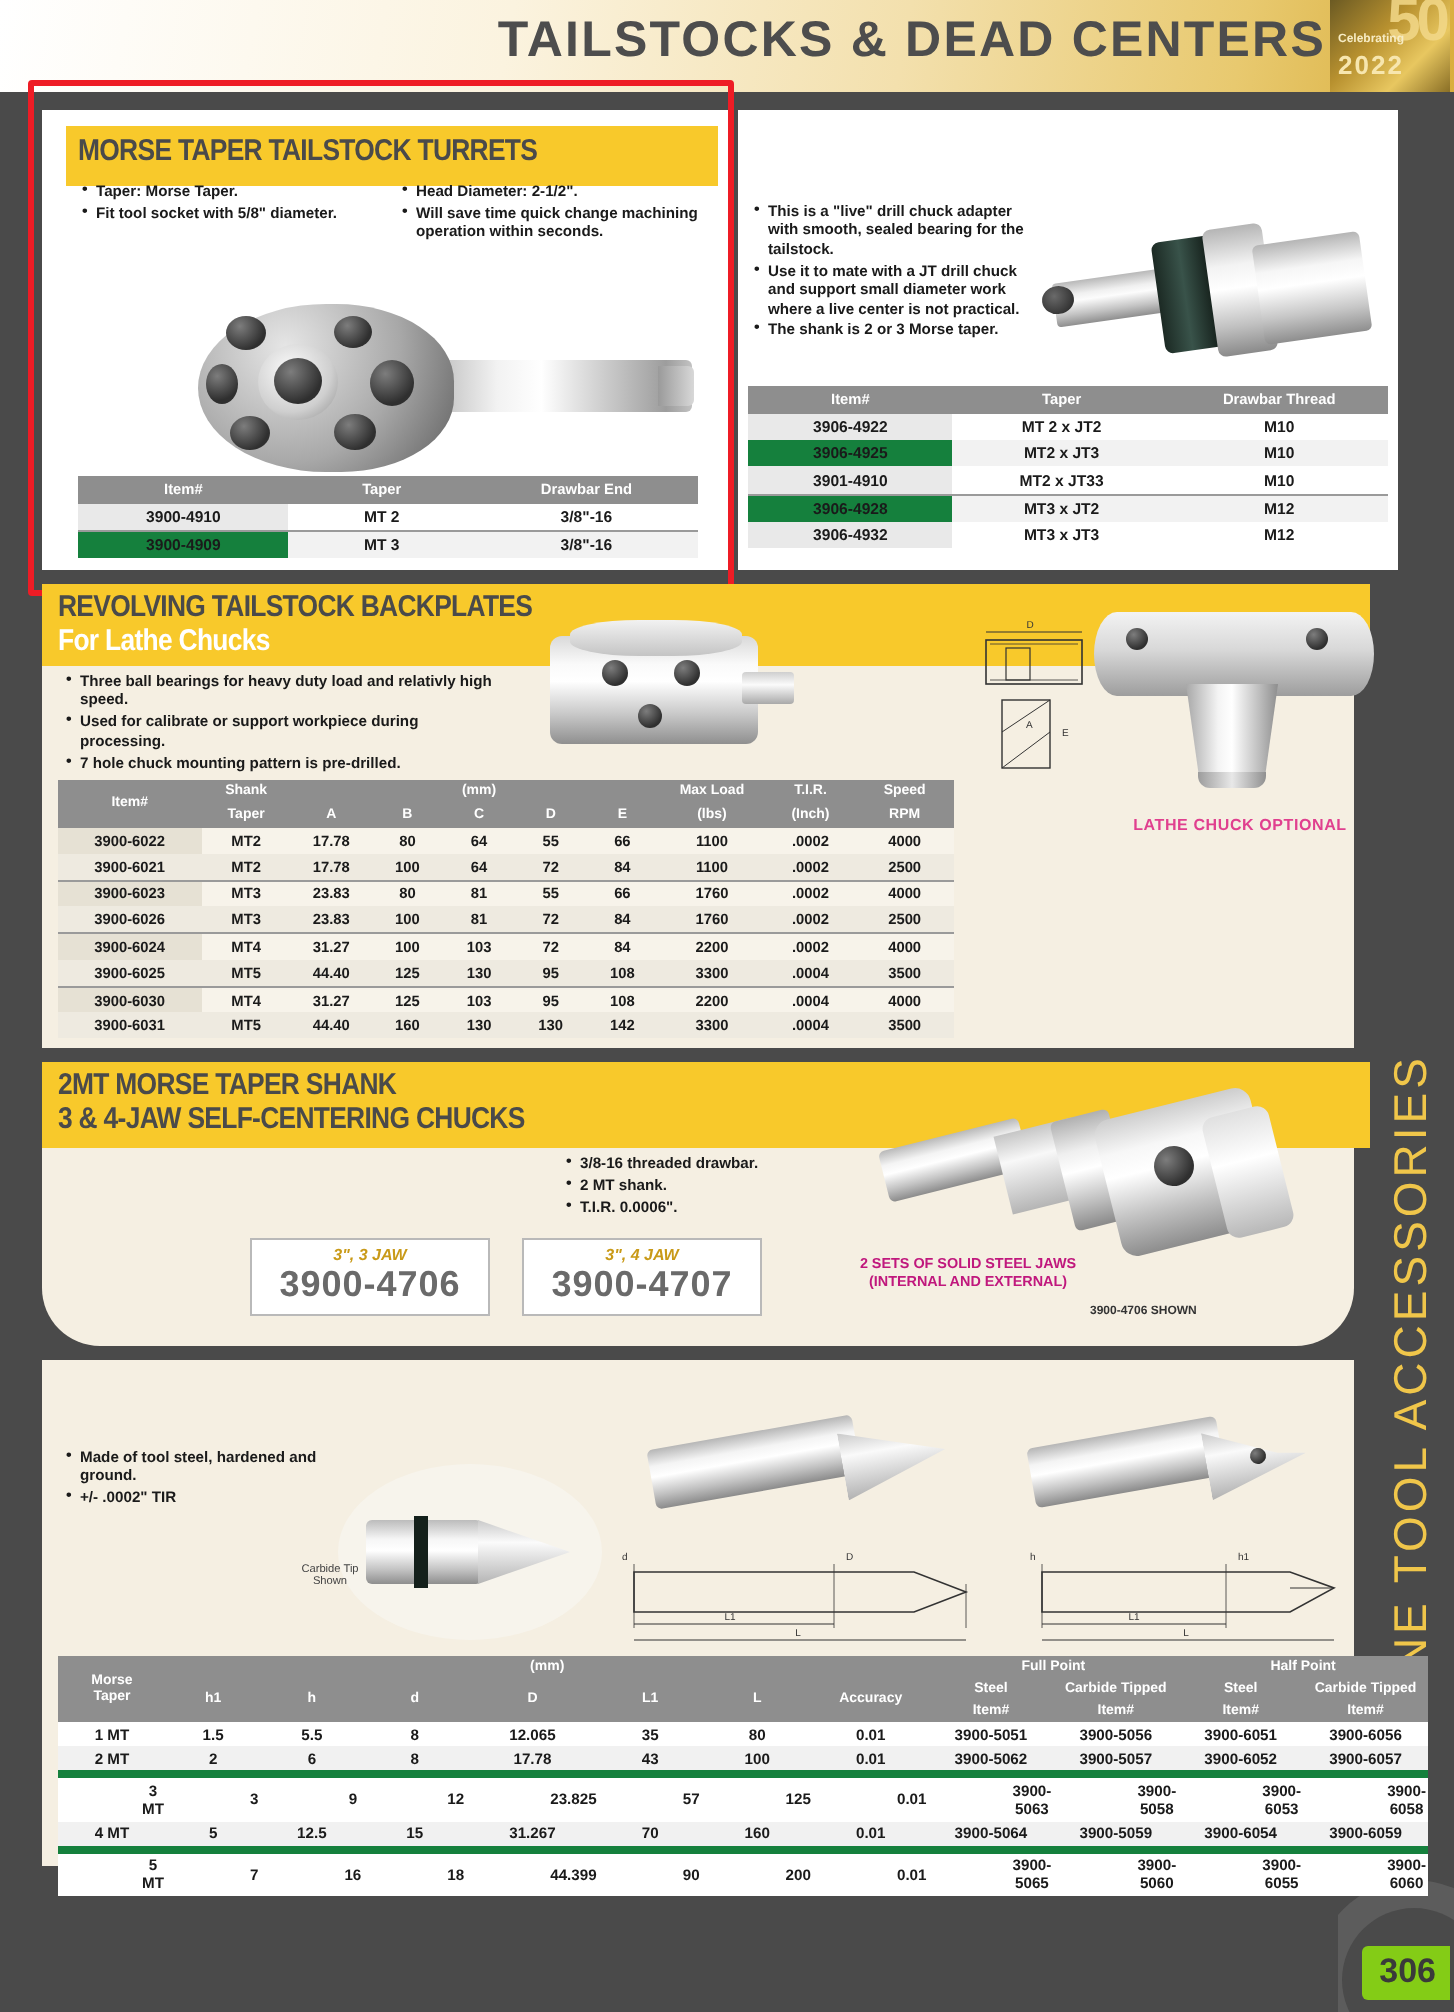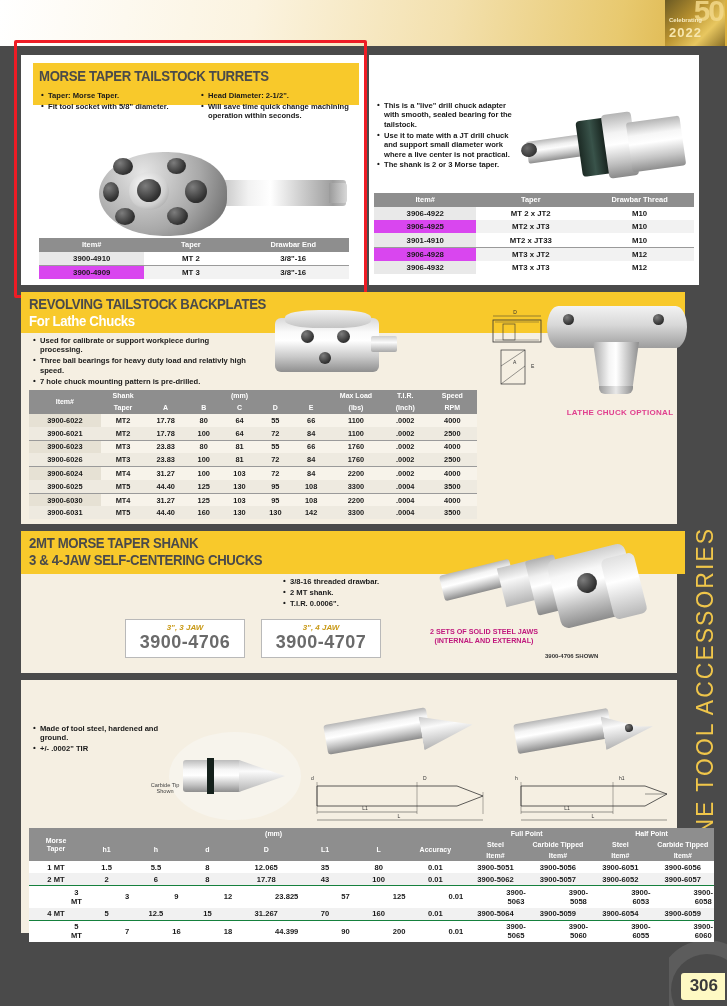--- a/index.html
+++ b/index.html
@@ -33,21 +33,21 @@
   .sidetab{position:absolute;right:0;top:46px;width:58px;height:960px;background:#4a4a4a;}
   .sidetab .vtext{position:absolute;right:8px;bottom:86px;
     writing-mode:vertical-rl;transform:rotate(180deg);
     font-size:23px;letter-spacing:2px;color:#f0c64a;font-weight:normal;
     font-family:"Liberation Sans",sans-serif;white-space:nowrap;}
   .gearwrap{position:absolute;right:0;bottom:0;width:58px;height:86px;overflow:hidden;}
   .gear{position:absolute;right:-30px;bottom:-34px;width:100px;height:100px;
     border-radius:50%;background:#5c5c5c;}
   .gear:before{content:"";position:absolute;left:14px;top:14px;width:72px;height:72px;
     border-radius:50%;background:#4a4a4a;}
-  .pagenum{position:absolute;right:2px;bottom:6px;background:#fef9c3;color:#3a3a3a;
+  .pagenum{position:absolute;right:2px;bottom:6px;background:#84cc16;color:#3a3a3a;
     font-size:17px;font-weight:bold;padding:3px 7px 4px 9px;border-radius:3px 0 0 3px;}
   .sidenotch{position:absolute;right:52px;width:8px;height:34px;background:#f5c430;}
 
   
   .panel{position:absolute;background:#ffffff;}
   .panel-cream{position:absolute;background:#f5efe2;}
 
   
   .yhead{background:#f8c92b;color:#4a4a4a;font-weight:bold;
     font-family:"Liberation Sans",sans-serif;letter-spacing:-0.4px;}
@@ -62,40 +62,40 @@
   ul.bul li:before{content:"•";position:absolute;left:0;top:-1px;font-size:8px;}
 
   
   table.dt{border-collapse:collapse;width:100%;font-size:7.4px;}
   table.dt thead th{background:#8e8e8e;color:#ffffff;font-weight:bold;
     padding:2.5px 1px;text-align:center;font-size:7.4px;line-height:8.6px;}
   table.dt tbody td{padding:2.2px 1px;text-align:center;color:#1a1a1a;
     font-weight:bold;font-size:7.8px;background:#ffffff;}
   table.dt tbody tr.alt td{background:#f2f2f2;}
   table.dt tbody td.itm{background:#e9e9e9;}
-  table.dt tbody tr.alt td.itm{background:#d946ef;}
+  table.dt tbody tr.alt td.itm{background:#15803d;}
   table.dt tbody tr.grp td{border-top:1px solid #9a9a9a;}
 
   table.dt2{border-collapse:collapse;width:100%;font-size:7.4px;}
   table.dt2 thead th{background:#8e8e8e;color:#ffffff;font-weight:bold;
     padding:2px 1px;text-align:center;font-size:7px;line-height:8px;}
   table.dt2 tbody td{padding:1.9px 1px;text-align:center;color:#1a1a1a;
     font-weight:bold;font-size:7.4px;background:#f7f3ea;}
   table.dt2 tbody tr.alt td{background:#eeeae0;}
   table.dt2 tbody td.itm{background:#e6e1d4;}
   table.dt2 tbody tr.grp td{border-top:1px solid #9a9a9a;}
 
   
   table.dc{border-collapse:collapse;width:100%;}
   table.dc th{background:#8e8e8e;color:#ffffff;font-weight:bold;
     padding:1.5px 1px;text-align:center;font-size:7px;line-height:8px;}
   table.dc td{padding:1.6px 1px;text-align:center;color:#1a1a1a;font-weight:bold;
     font-size:7.6px;background:#ffffff;}
   table.dc tr.alt td{background:#f1f1f1;}
-  table.dc tr.grp td{border-top:1px solid #15803d;padding-left:42px;}
+  table.dc tr.grp td{border-top:4px solid #15803d;padding-left:42px;}
 
   .itembox{border:1px solid #b9b9b9;background:#ffffff;text-align:center;
     padding:3px 6px 4px;}
   .itembox .ttl{font-size:8px;font-weight:bold;color:#c99a18;font-style:italic;}
   .itembox .num{font-size:18px;font-weight:bold;color:#6a6a6a;letter-spacing:0.5px;
     font-family:"Liberation Sans",sans-serif;}
 
   .magenta{color:#c0187d;font-weight:bold;font-size:7.2px;line-height:9px;text-align:center;}
   .pinknote{color:#e0408f;font-weight:bold;font-size:8px;letter-spacing:.3px;}
   .shownlbl{font-size:5.6px;color:#444;text-align:center;}
@@ -108,20 +108,21 @@
   .shaft-h{background:linear-gradient(90deg,#bcbcbc 0%,#f2f2f2 25%,#ffffff 42%,#cfcfcf 65%,#9d9d9d 90%,#c2c2c2 100%);}
   .hole{border-radius:50%;background:radial-gradient(circle at 35% 30%,#7d7d7d,#2f2f2f 70%);}
   .oval-bg{border-radius:50%;background:#f7f4ec;}
 </style>
 </head>
 <body>
 
 <div class="page">
 
   <div class="topbar">
+    <div class="topbar-title">TAILSTOCKS &amp; DEAD CENTERS</div>
     <div class="badge50">
       <div class="b50">50</div>
       <div class="bcel">Celebrating</div>
       <div class="byr">2022</div>
     </div>
   </div>
 
   <div class="body-dark"></div>
 
   <div class="sidetab">
@@ -129,21 +130,21 @@
     <div class="sidenotch" style="top:490px;"></div>
     <div class="vtext">MACHINE TOOL ACCESSORIES</div>
     <div class="gearwrap">
         <div class="gear"></div>
       </div>
     <div class="pagenum">306</div>
   </div>
 
   <div class="panel" style="left:21px;top:55px;width:345px;height:230px;">
 
-    <div class="yhead" style="position:absolute;left:12px;top:8px;width:320px;height:22px;padding:4px 0 16px 6px;">
+    <div class="yhead" style="position:absolute;left:12px;top:8px;width:320px;height:22px;padding:4px 0 4px 6px;">
       <span class="l1">MORSE TAPER TAILSTOCK TURRETS</span>
     </div>
 
     <ul class="bul" style="position:absolute;left:20px;top:36px;width:150px;">
       <li>Taper: Morse Taper.</li>
       <li>Fit tool socket with 5/8" diameter.</li>
     </ul>
     <ul class="bul" style="position:absolute;left:180px;top:36px;width:150px;">
       <li>Head Diameter: 2-1/2".</li>
       <li>Will save time quick change machining operation within seconds.</li>
@@ -253,22 +254,22 @@
   </div>
 
   <div class="panel-cream" style="left:21px;top:292px;width:656px;height:232px;">
 
     <div class="yhead" style="position:absolute;left:0;top:0;width:656px;height:38px;padding:3px 0 0 8px;">
       <span class="l1">REVOLVING TAILSTOCK BACKPLATES</span>
       <span class="l2">For Lathe Chucks</span>
     </div>
 
     <ul class="bul" style="position:absolute;left:12px;top:44px;width:215px;">
+      <li>Three ball bearings for heavy duty load and relativly high speed.</li>
       <li>Used for calibrate or support workpiece during processing.</li>
-      <li>Three ball bearings for heavy duty load and relativly high speed.</li>
       <li>7 hole chuck mounting pattern is pre-drilled.</li>
     </ul>
 
     <div class="art" style="left:250px;top:14px;width:130px;height:90px;">
       <div style="position:absolute;left:4px;top:12px;width:104px;height:54px;border-radius:6px;
                   background:linear-gradient(180deg,#d9d9d9,#fafafa 26%,#ffffff 42%,#c9c9c9 72%,#8f8f8f);"></div>
       <div style="position:absolute;left:14px;top:4px;width:86px;height:18px;border-radius:40%;
                   background:linear-gradient(180deg,#f2f2f2,#c4c4c4);"></div>
       <div style="position:absolute;left:100px;top:30px;width:26px;height:16px;border-radius:2px;
                   background:linear-gradient(180deg,#cfcfcf,#fbfbfb 40%,#a9a9a9);"></div>
@@ -425,21 +426,21 @@
             <td>130</td>
             <td>142</td>
             <td>3300</td>
             <td>.0004</td>
             <td>3500</td>
           </tr>
         </tbody>
     </table>
   </div>
 
-  <div class="panel-cream" style="left:21px;top:531px;width:656px;height:142px;">
+  <div class="panel-cream" style="left:21px;top:531px;width:656px;height:142px;border-radius:29px;">
 
     <div class="yhead" style="position:absolute;left:0;top:0;width:656px;height:40px;padding:3px 0 0 8px;">
       <span class="l1">2MT MORSE TAPER SHANK</span>
       <span class="l1">3 &amp; 4-JAW SELF-CENTERING CHUCKS</span>
     </div>
 
     <ul class="bul" style="position:absolute;left:262px;top:46px;width:150px;">
       <li>3/8-16 threaded drawbar.</li>
       <li>2 MT shank.</li>
       <li>T.I.R. 0.0006".</li>

